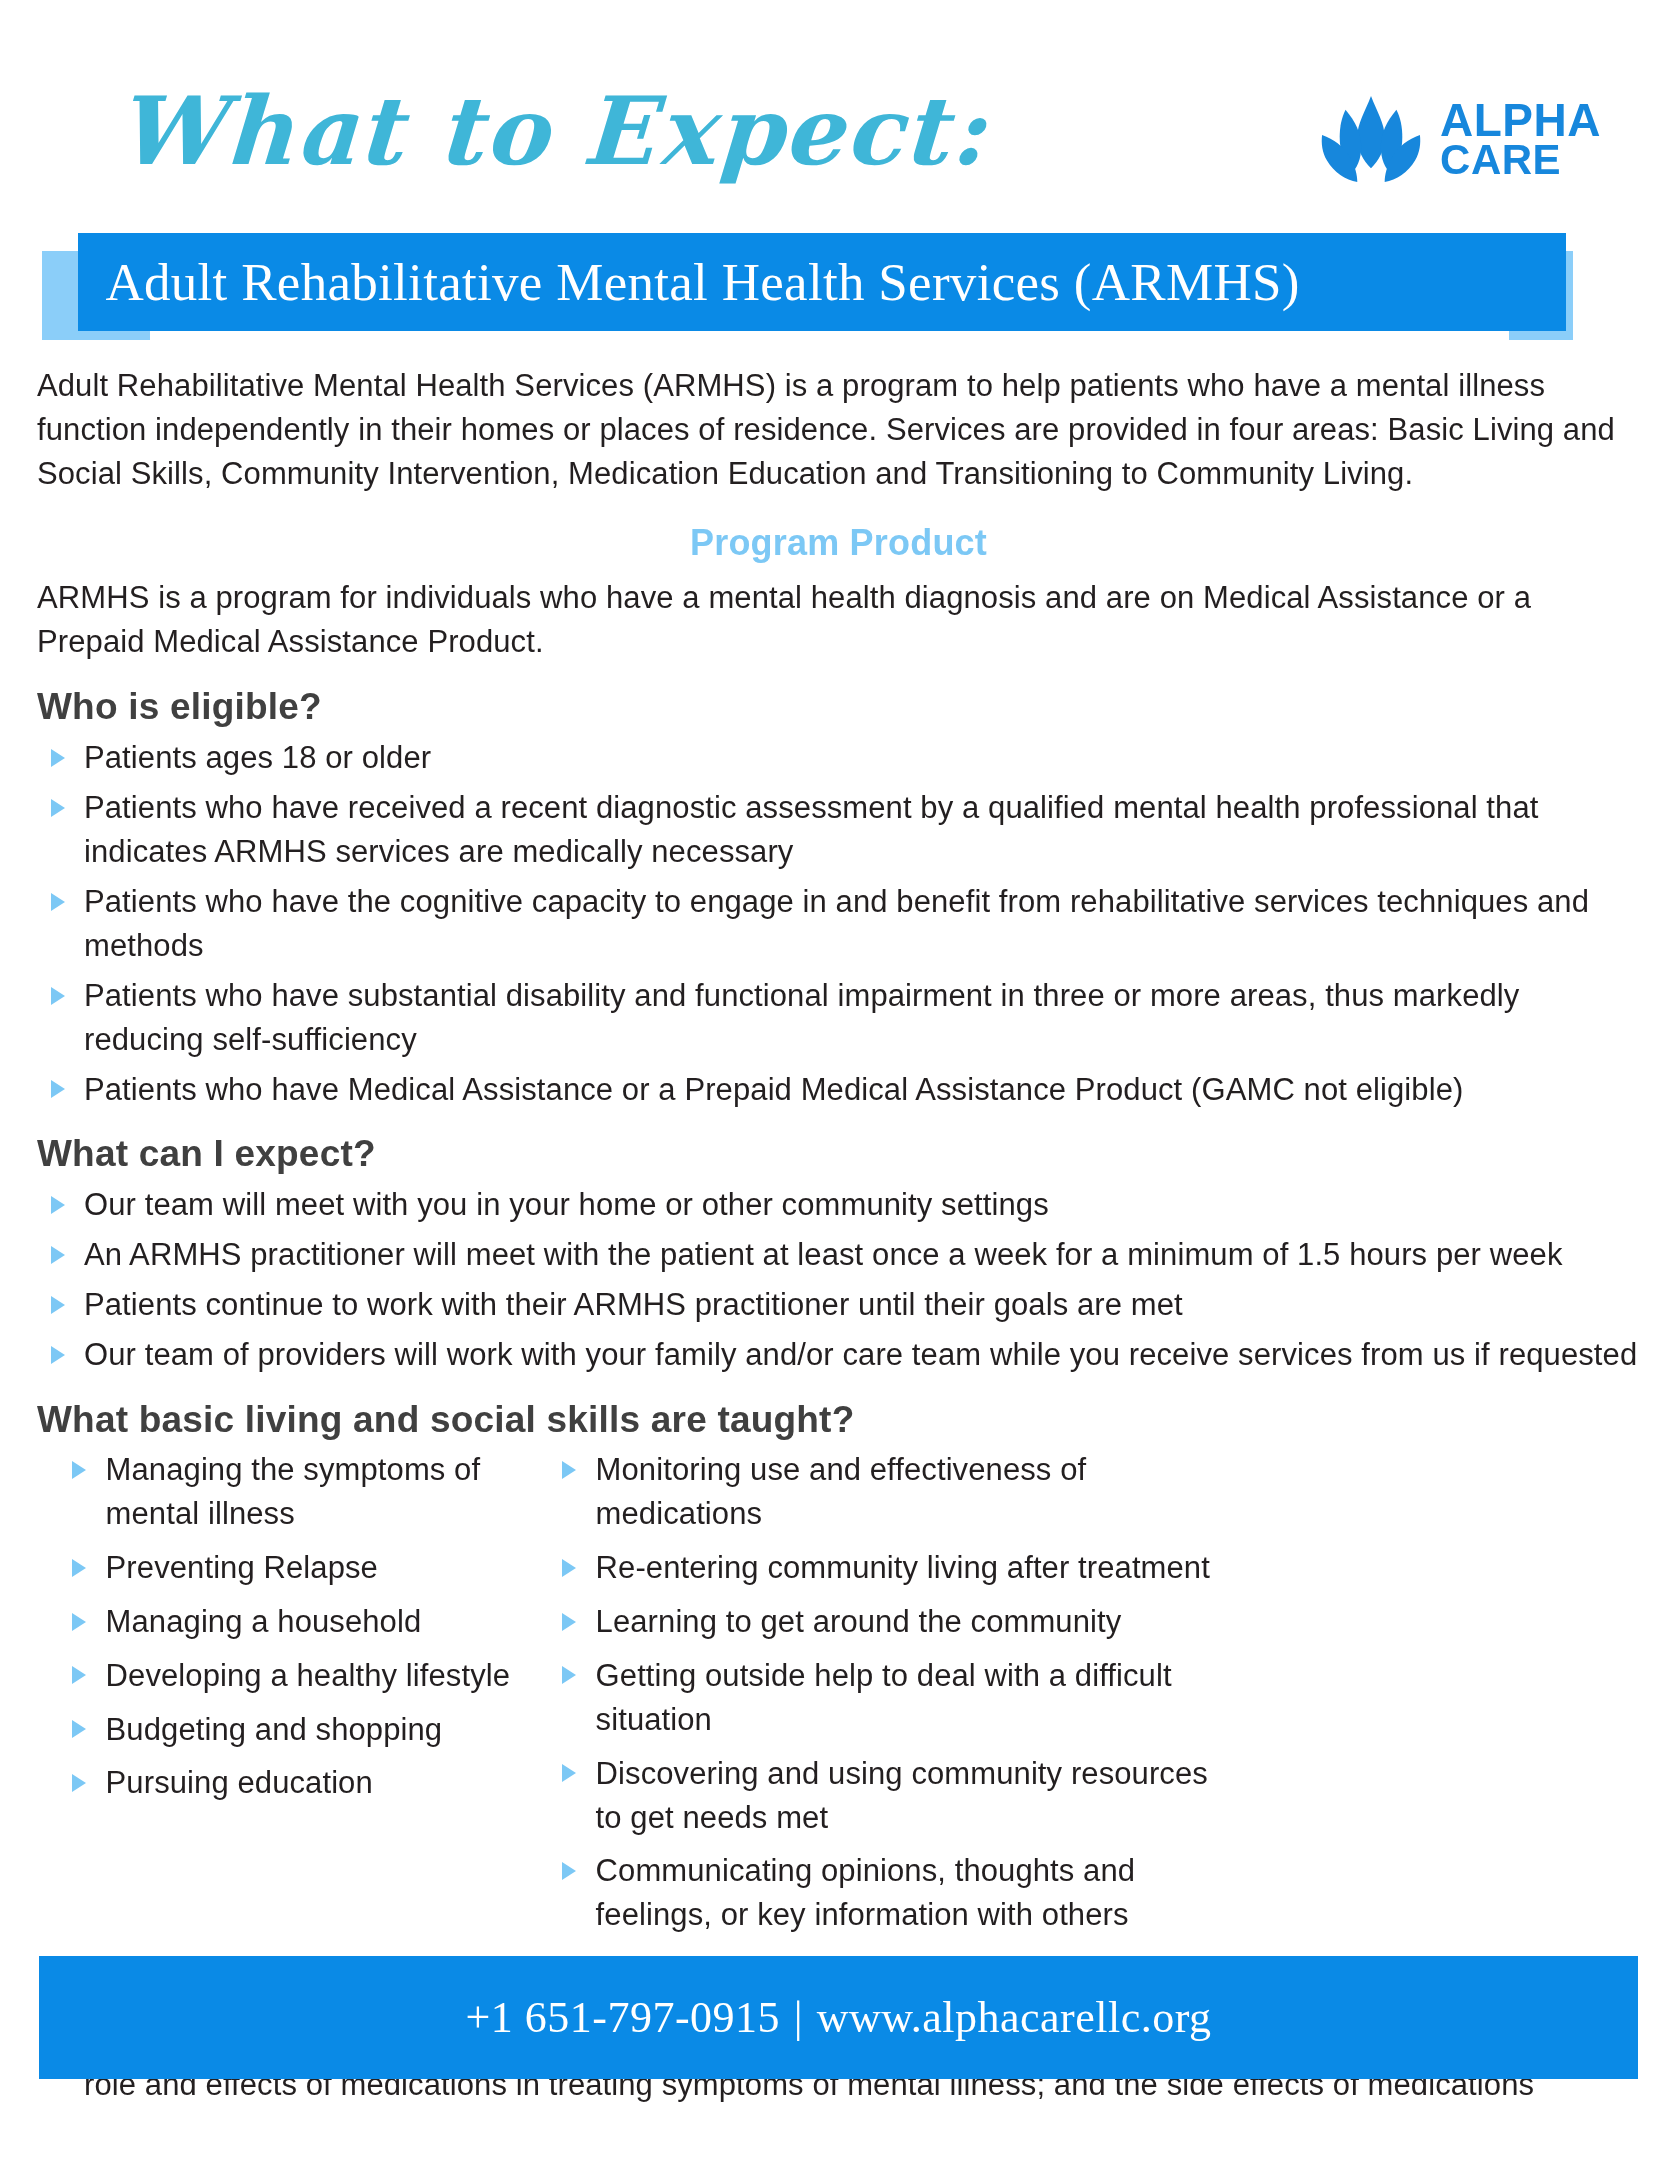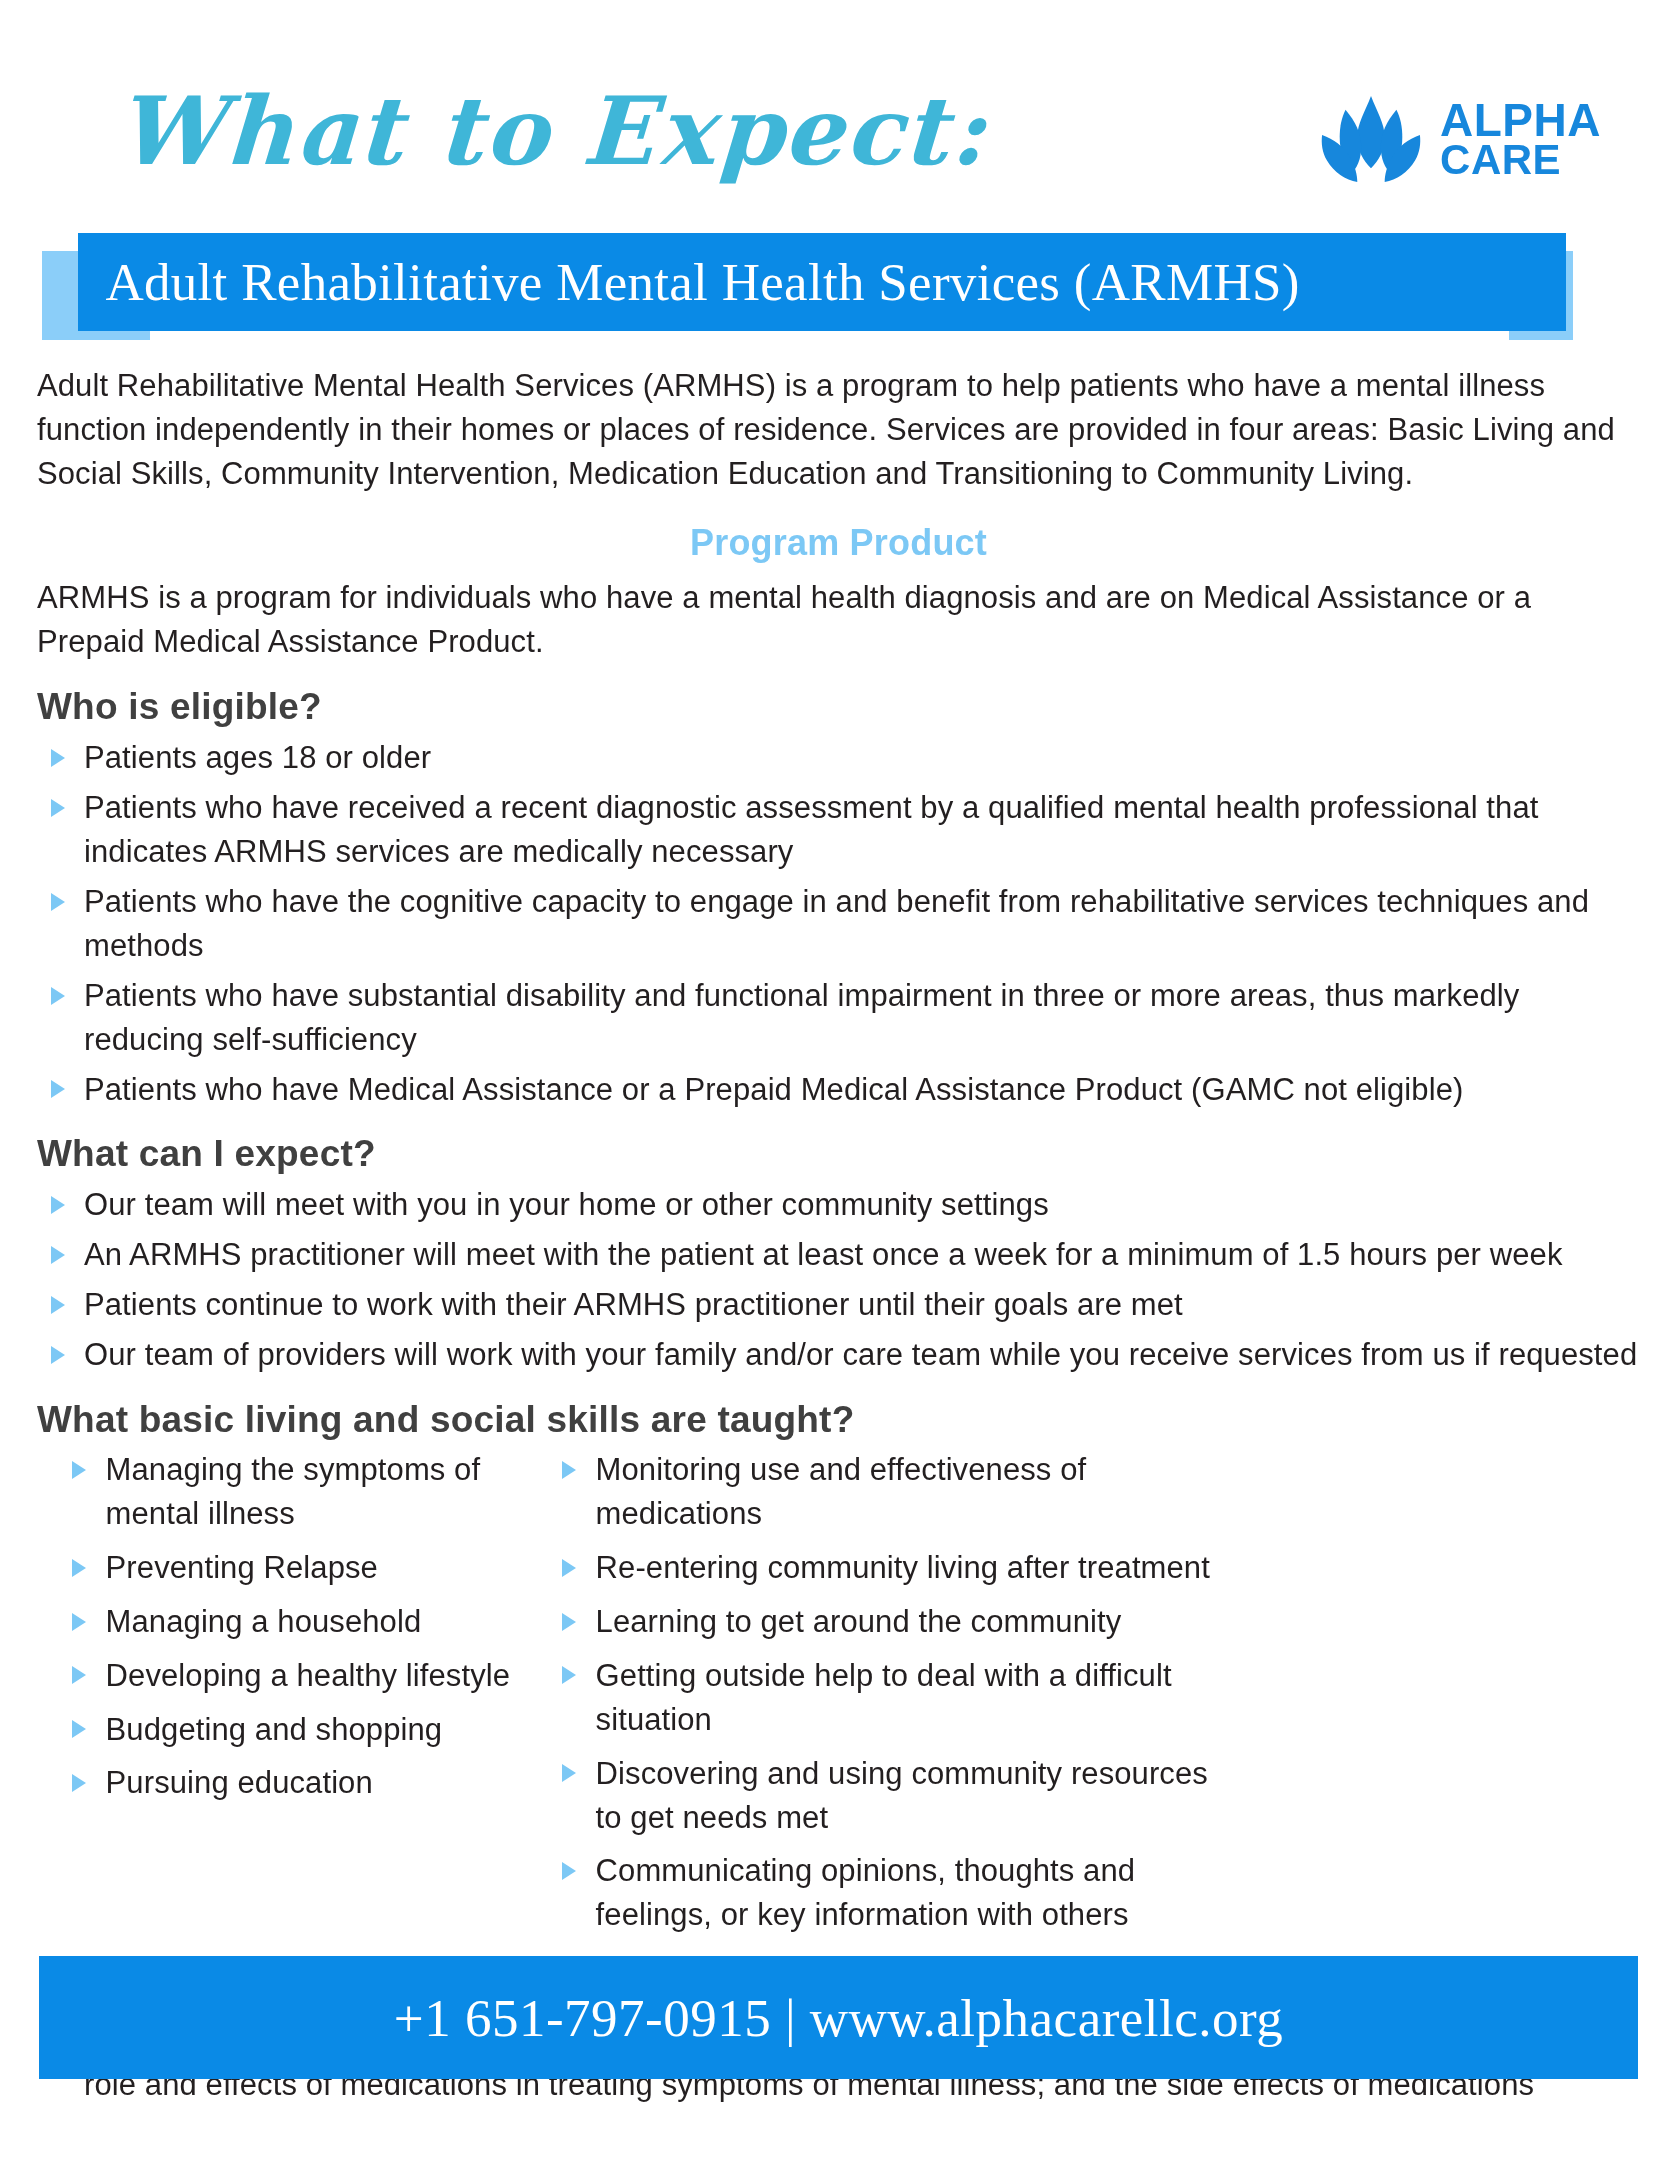--- a/index.html
+++ b/index.html
@@ -180,21 +180,21 @@
     width: 1599px;
     height: 123px;
     background: #0a8ae6;
     display: flex;
     align-items: center;
     justify-content: center;
   }
   .footer-text {
     font-family: "Liberation Serif", serif;
     color: #ffffff;
-    font-size: 53px;
+    font-size: 44px;
     letter-spacing: 0.5px;
     white-space: nowrap;
   }
   .footer-sep {
     padding: 0 13.7px;
     font-weight: 300;
   }
 </style>
 </head>
 <body>

